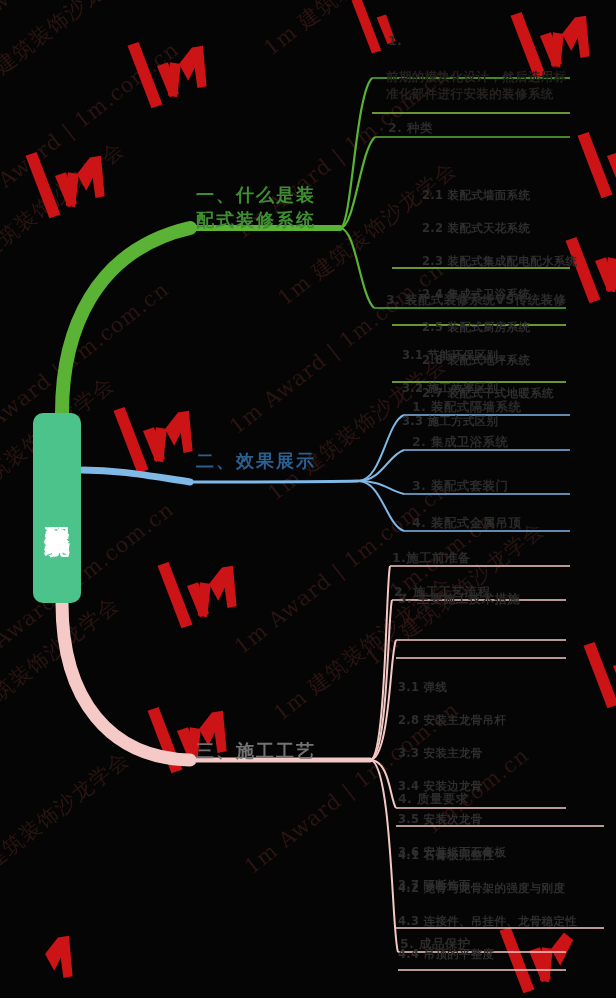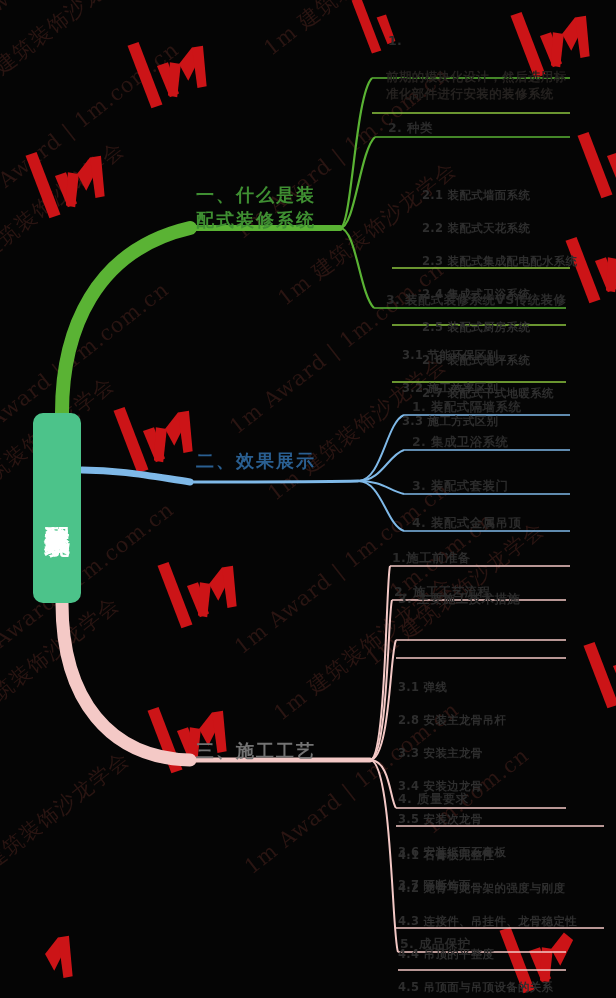--- a/index.html
+++ b/index.html
@@ -358,19 +358,18 @@
       <div>3.6 安装纸面石膏板</div>
       <div>3.7 隔断饰面</div>
     </div>
 
     <div class="topic" style="left:398px; top:791px;">4. 质量要求</div>
     <div class="group" style="left:398px; top:830px;">
       <div>4.1 石膏板完整性</div>
       <div>4.2 龙骨与龙骨架的强度与刚度</div>
       <div>4.3 连接件、吊挂件、龙骨稳定性</div>
       <div>4.4 吊顶的平整度</div>
-      <div>4.5 吊顶面与吊顶设备的关系</div>
       
     </div>
 
     <div class="topic" style="left:400px; top:936px;">5. 成品保护</div>
   </div>
 </div>
 
 </body></html>

